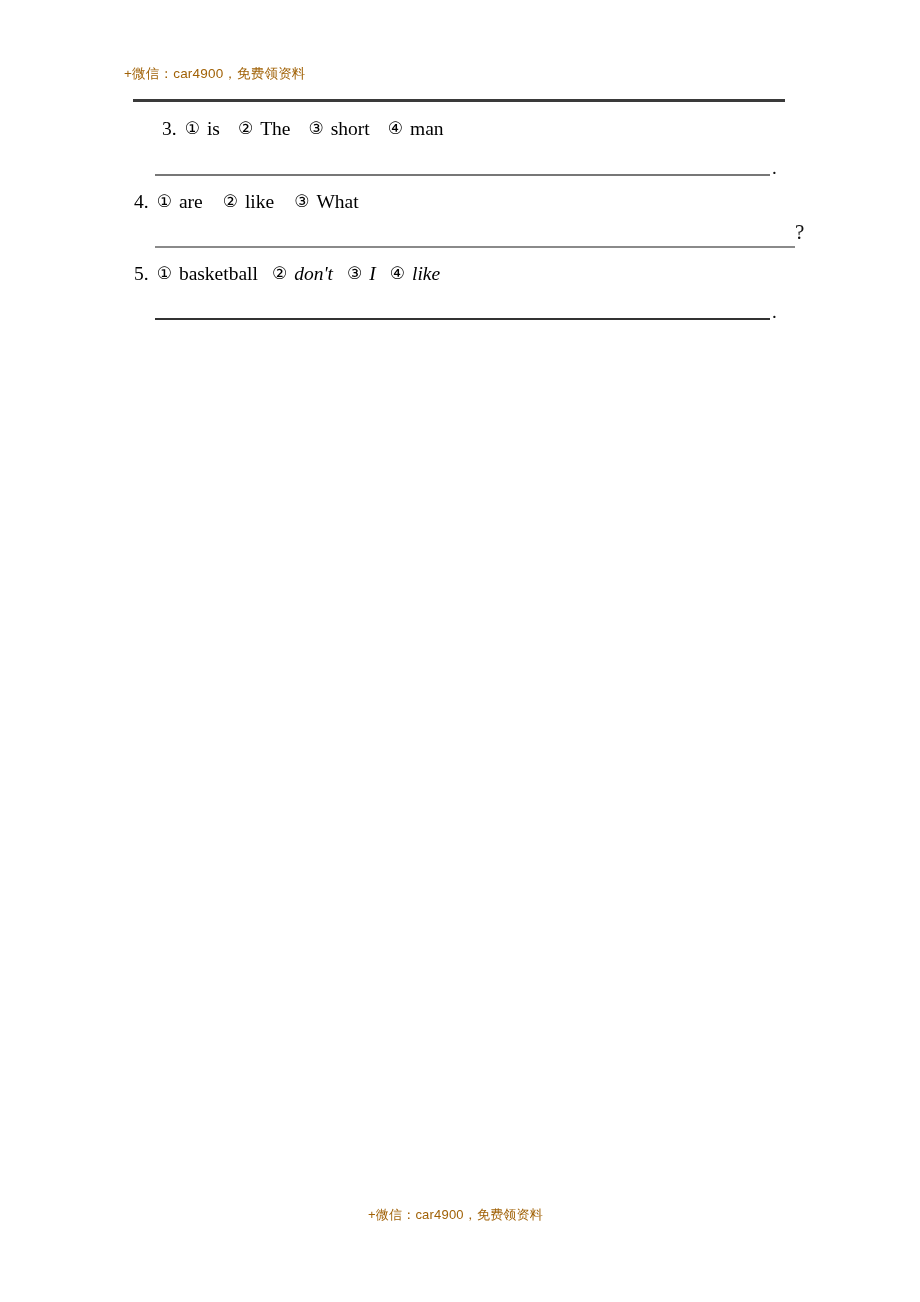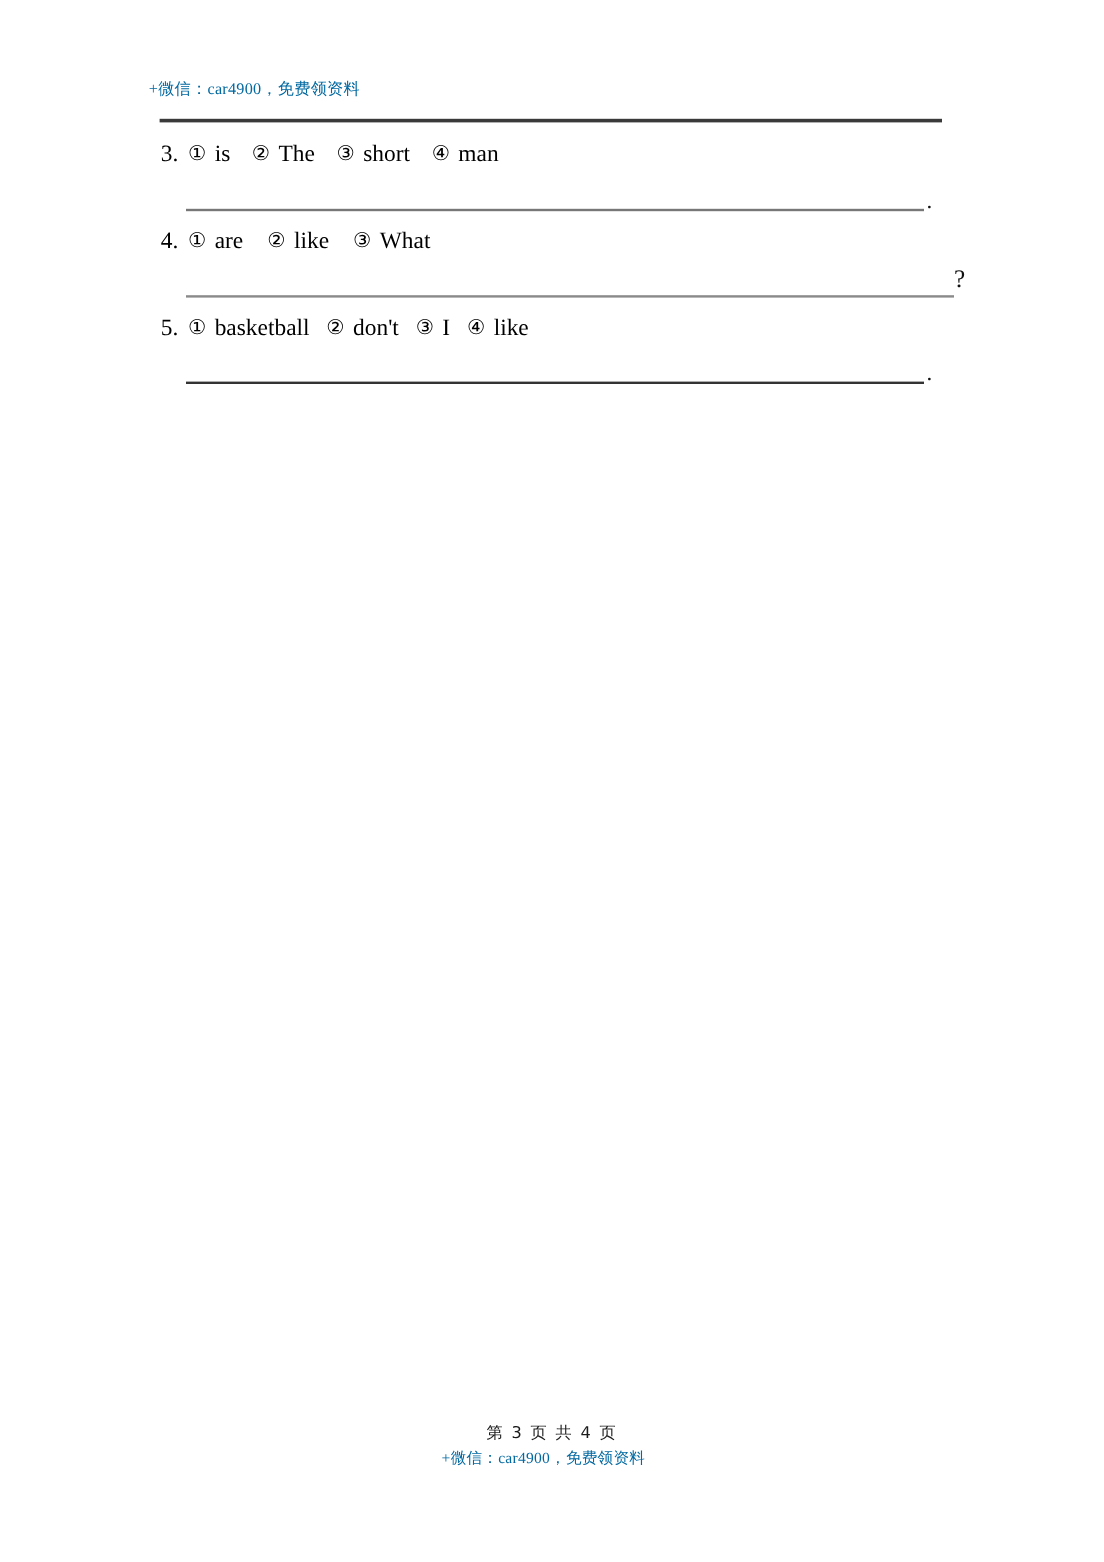--- a/index.html
+++ b/index.html
@@ -17,23 +17,23 @@
   }
 
   .page {
     position: absolute;
     inset: 0;
   }
 
   
   .watermark {
     position: absolute;
-    font-family: Liberation Serif, serif;
+    font-family: Liberation Sans, sans-serif;
     font-size: 13.5px;
-    color: #0369a1;
+    color: #a16207;
     white-space: nowrap;
     letter-spacing: 0.2px;
   }
   .watermark-top {
     left: 124px;
     top: 65px;
   }
   .watermark-bottom {
     left: 368px;
     top: 1206px;
@@ -51,41 +51,41 @@
   }
 
   
   .question {
     position: absolute;
     left: 134px;
     white-space: nowrap;
     font-size: 19.5px;
     line-height: 1;
   }
-  .q3 { top: 119px; }
+  .q3 { top: 119px; margin-left: 28px; }
   .q4 { top: 192px; }
   .q5 { top: 264px; }
 
   .q-num {
     display: inline-block;
     margin-right: 8px;
   }
   .opt {
     display: inline-block;
   }
   .opt-mark {
     font-family: "DejaVu Sans", sans-serif;
     font-size: 17px;
     position: relative;
     top: -1px;
   }
   .opt-word {
     margin-left: 7px;
   }
-  .opt-gap-sm { margin-left: 14px; }
+  .opt-gap-sm { margin-left: 14px; font-style: italic; }
   .opt-gap-md { margin-left: 18px; }
   .opt-gap-lg { margin-left: 20px; }
 
   
   .answer-row {
     position: absolute;
     left: 155px;
   }
   .answer-rule {
     position: absolute;
@@ -163,17 +163,16 @@
 
   <div class="question q5">
     <span class="q-num">5.</span><span class="opt"><span class="opt-mark">①</span><span class="opt-word">basketball</span></span><span class="opt opt-gap-sm"><span class="opt-mark">②</span><span class="opt-word">don't</span></span><span class="opt opt-gap-sm"><span class="opt-mark">③</span><span class="opt-word">I</span></span><span class="opt opt-gap-sm"><span class="opt-mark">④</span><span class="opt-word">like</span></span>
   </div>
 
   <div class="answer-row answer-row-5">
     <div class="answer-rule rule-c"></div>
     <span class="end-punct punct-5">.</span>
   </div>
 
-  <div class="footer-page">第 3 页 共 4 页</div>
 
   <div class="watermark watermark-bottom">+微信：car4900，免费领资料</div>
 
 </div>
 
 </body></html>

